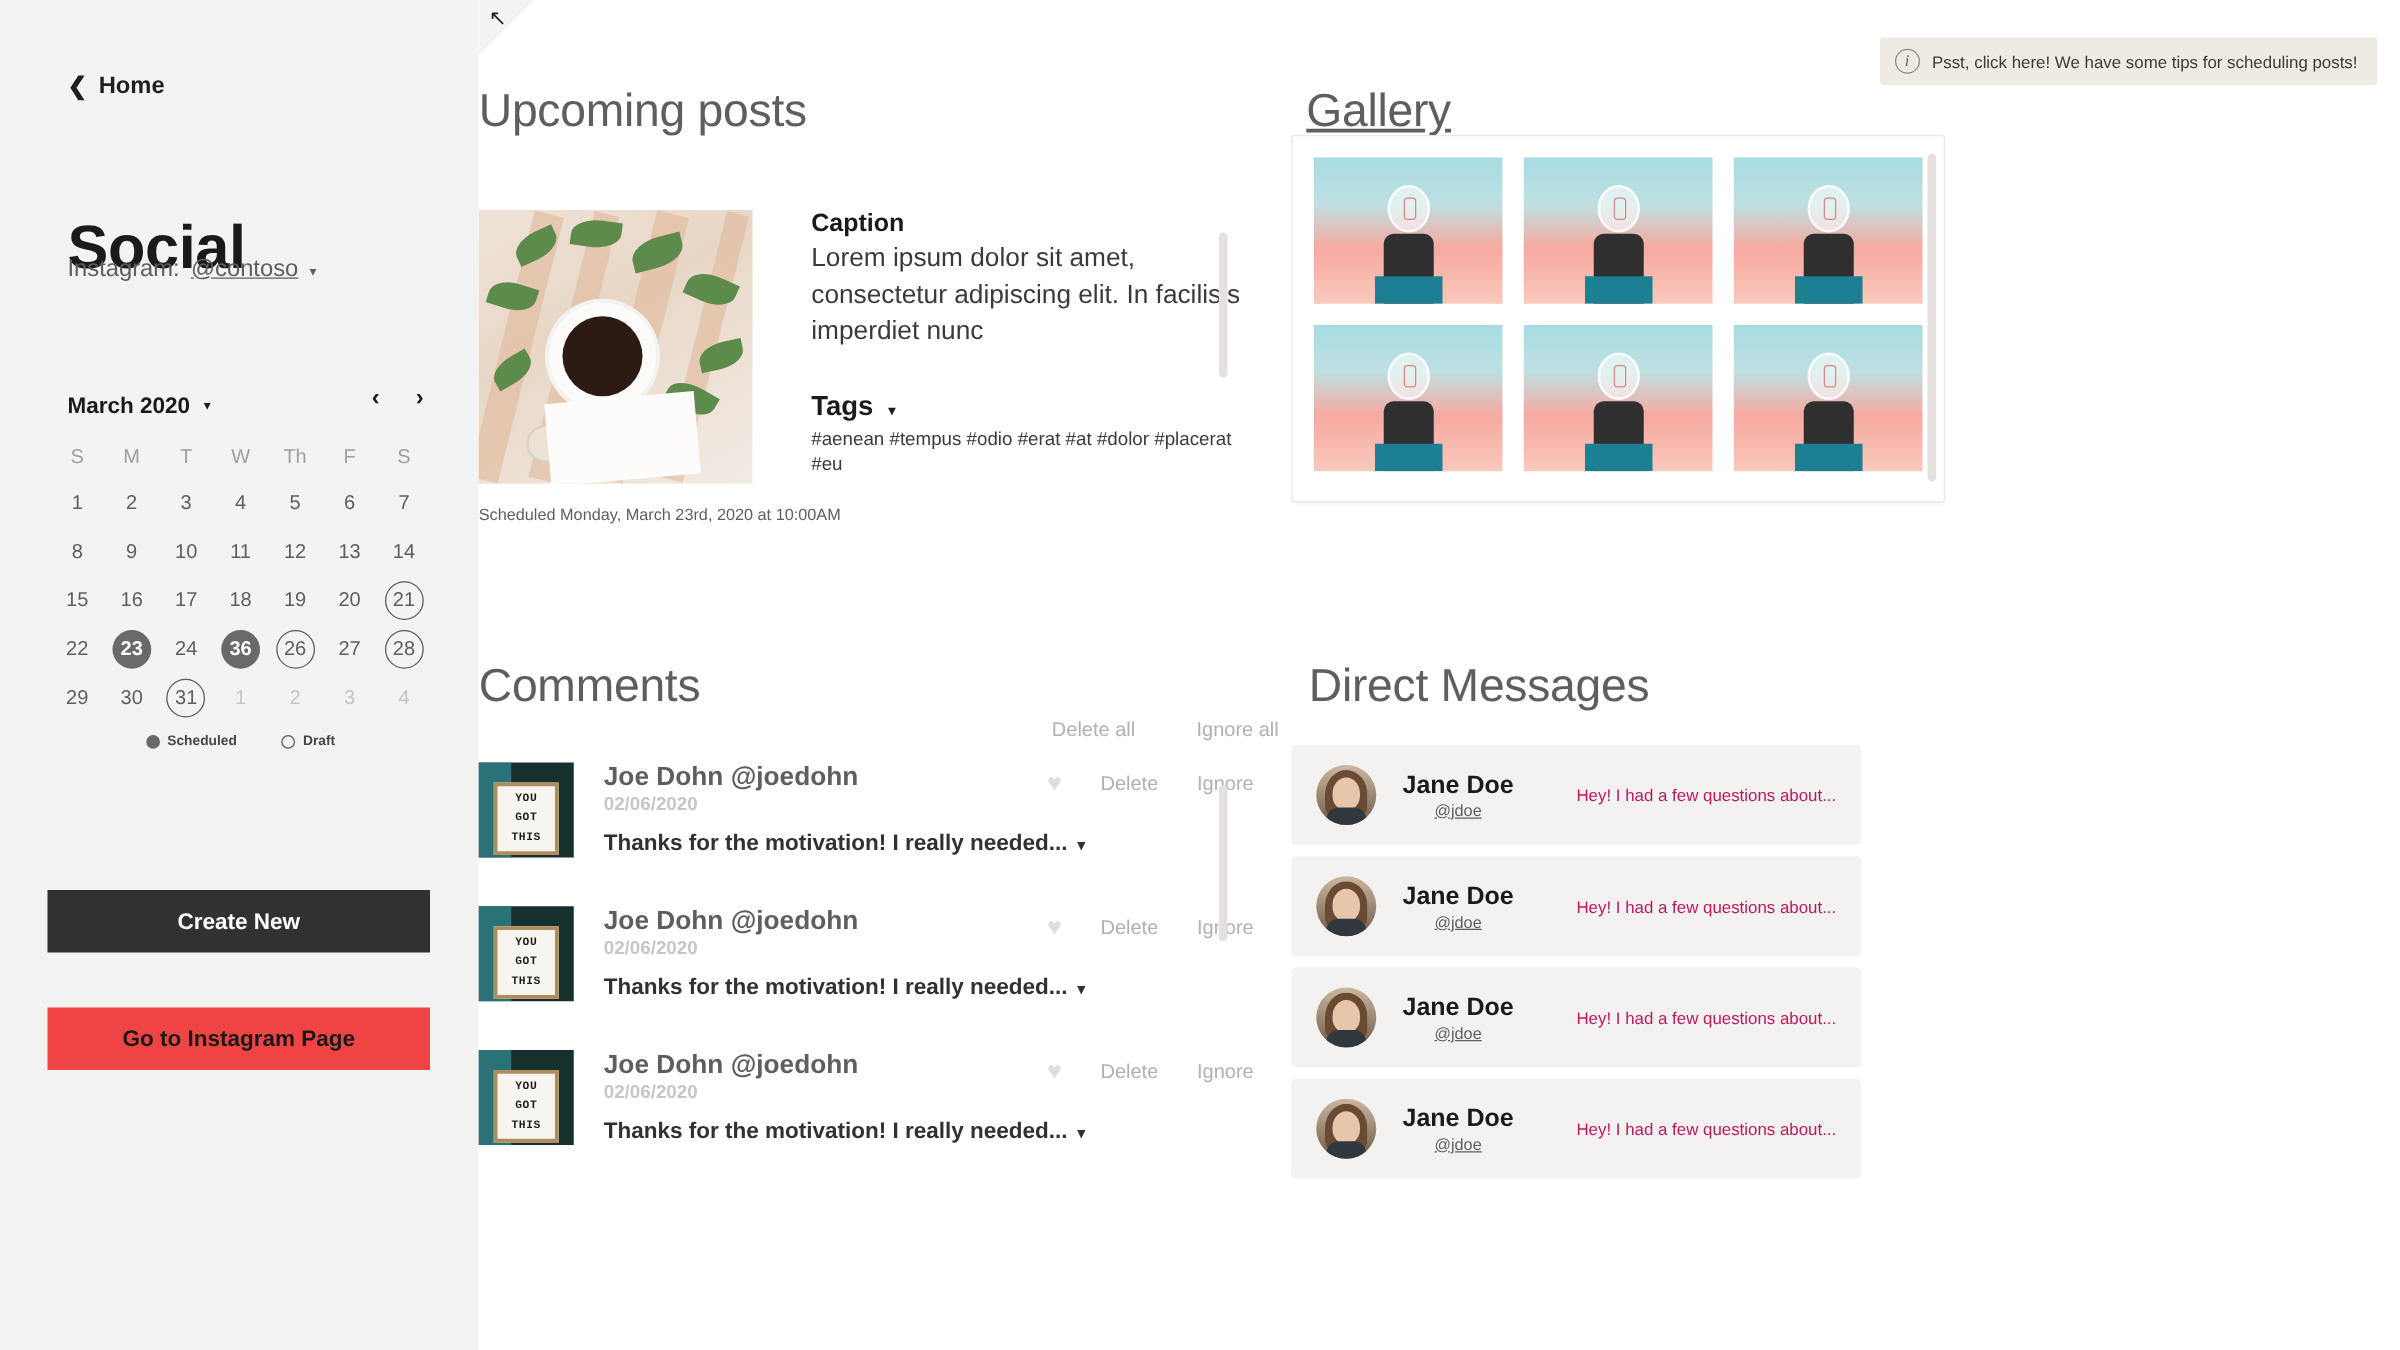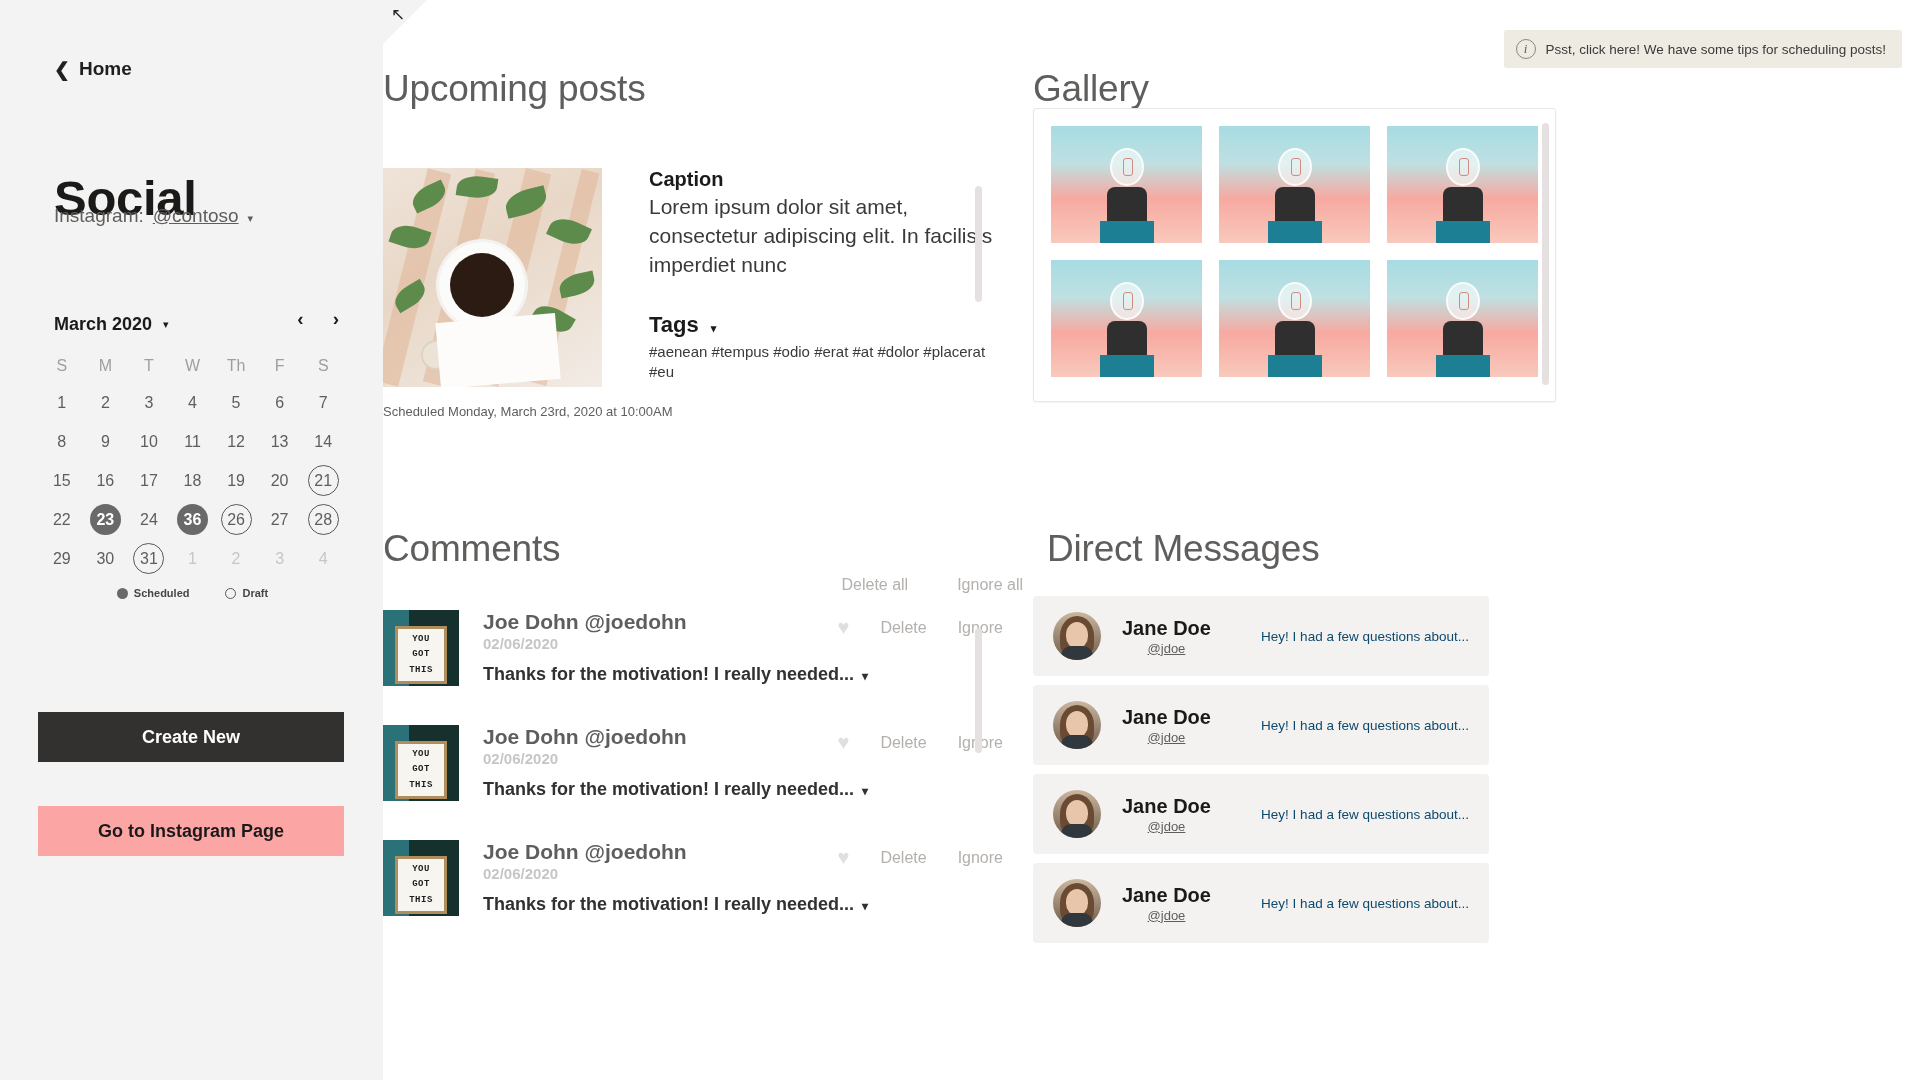--- a/index.html
+++ b/index.html
@@ -70,21 +70,21 @@
   .dot-open { width:11px; height:11px; border-radius:50%; border:1.6px solid #595959; display:inline-block;}
 
   .btn-primary {
     position:absolute; left: 38px; top: 712px; width: 306px; height: 50px;
     background:#323130; color:#fff; font-size: 18px; font-weight: bold;
     display:flex; align-items:center; justify-content:center; cursor:pointer;
     border: none;
   }
   .btn-secondary {
     position:absolute; left: 38px; top: 806px; width: 306px; height: 50px;
-    background:#fca5a5; color:#1b1a19; font-size: 18px; font-weight: bold;
+    background:#ef4444; color:#1b1a19; font-size: 18px; font-weight: bold;
     display:flex; align-items:center; justify-content:center; cursor:pointer;
     border:none;
   }
 
   
   .main {
     position:absolute; left: 383px; top: 0; width: 1537px; height: 1080px;
     background:#fff;
   }
   .fold {
@@ -190,21 +190,21 @@
   .c-text { margin-top: 12px; font-size: 18px; font-weight:bold; color:#323130; }
   .c-text .caret { font-size: 12px; margin-left: 8px; color:#323130; }
   .c-actions {
     position:absolute; right: 0; top: 6px; display:flex; align-items:center; gap: 31px;
   }
   .c-actions .heart { font-size: 20px; color:#e2dede; cursor:pointer; }
   .c-actions span.act { font-size: 16px; color:#b3b0ad; cursor:pointer; }
 
   
   .gallery { position:absolute; left: 650px; top: 68px; width: 550px; }
-  .gallery .h-title { position:absolute; left:0; top:0; }
+  .gallery .h-title { position:absolute; left:12px; top:0;text-decoration:underline; }
   .gallery-box {
     position:absolute; left: 0; top: 40px; width: 523px; height: 294px;
     border: 1px solid #e8e8e8; border-radius: 3px; background:#fff;
     box-shadow: 0 1px 2px rgba(0,0,0,.05);
     padding: 17px 17px;
   }
   .gallery-grid { display:grid; grid-template-columns: repeat(3, 1fr); gap: 17px; }
   .g-cell {
     height: 117px; position:relative; overflow:hidden;
     background: linear-gradient(#a6dce2 0%, #bfe0e2 32%, #f7a9a0 62%, #f9c9bd 100%);
@@ -256,21 +256,21 @@
   .dm-avatar .body {
     position:absolute; left: 50%; bottom: 0; margin-left:-16px;
     width: 32px; height: 14px; border-radius: 10px 10px 0 0; background:#30373d;
   }
   .dm-names { margin-left: 21px; }
   .dm-name { font-size: 20px; font-weight: bold; color:#1b1a19; }
   .dm-handle {
     font-size: 13px; color:#605e5c; text-decoration: underline;
     text-align: center; margin-top: 1px;
   }
-  .dm-preview { margin-left:auto; font-size: 13.5px; color:#0c4a6e;text-align:center; }
+  .dm-preview { margin-left:auto; font-size: 13.5px; color:#be185d;text-align:center; }
 </style>
 </head>
 <body>
 
 <div class="app">
 
   <aside class="sidebar">
 
     <div class="home-link">
       <span class="chev-left-sm">❮</span>

